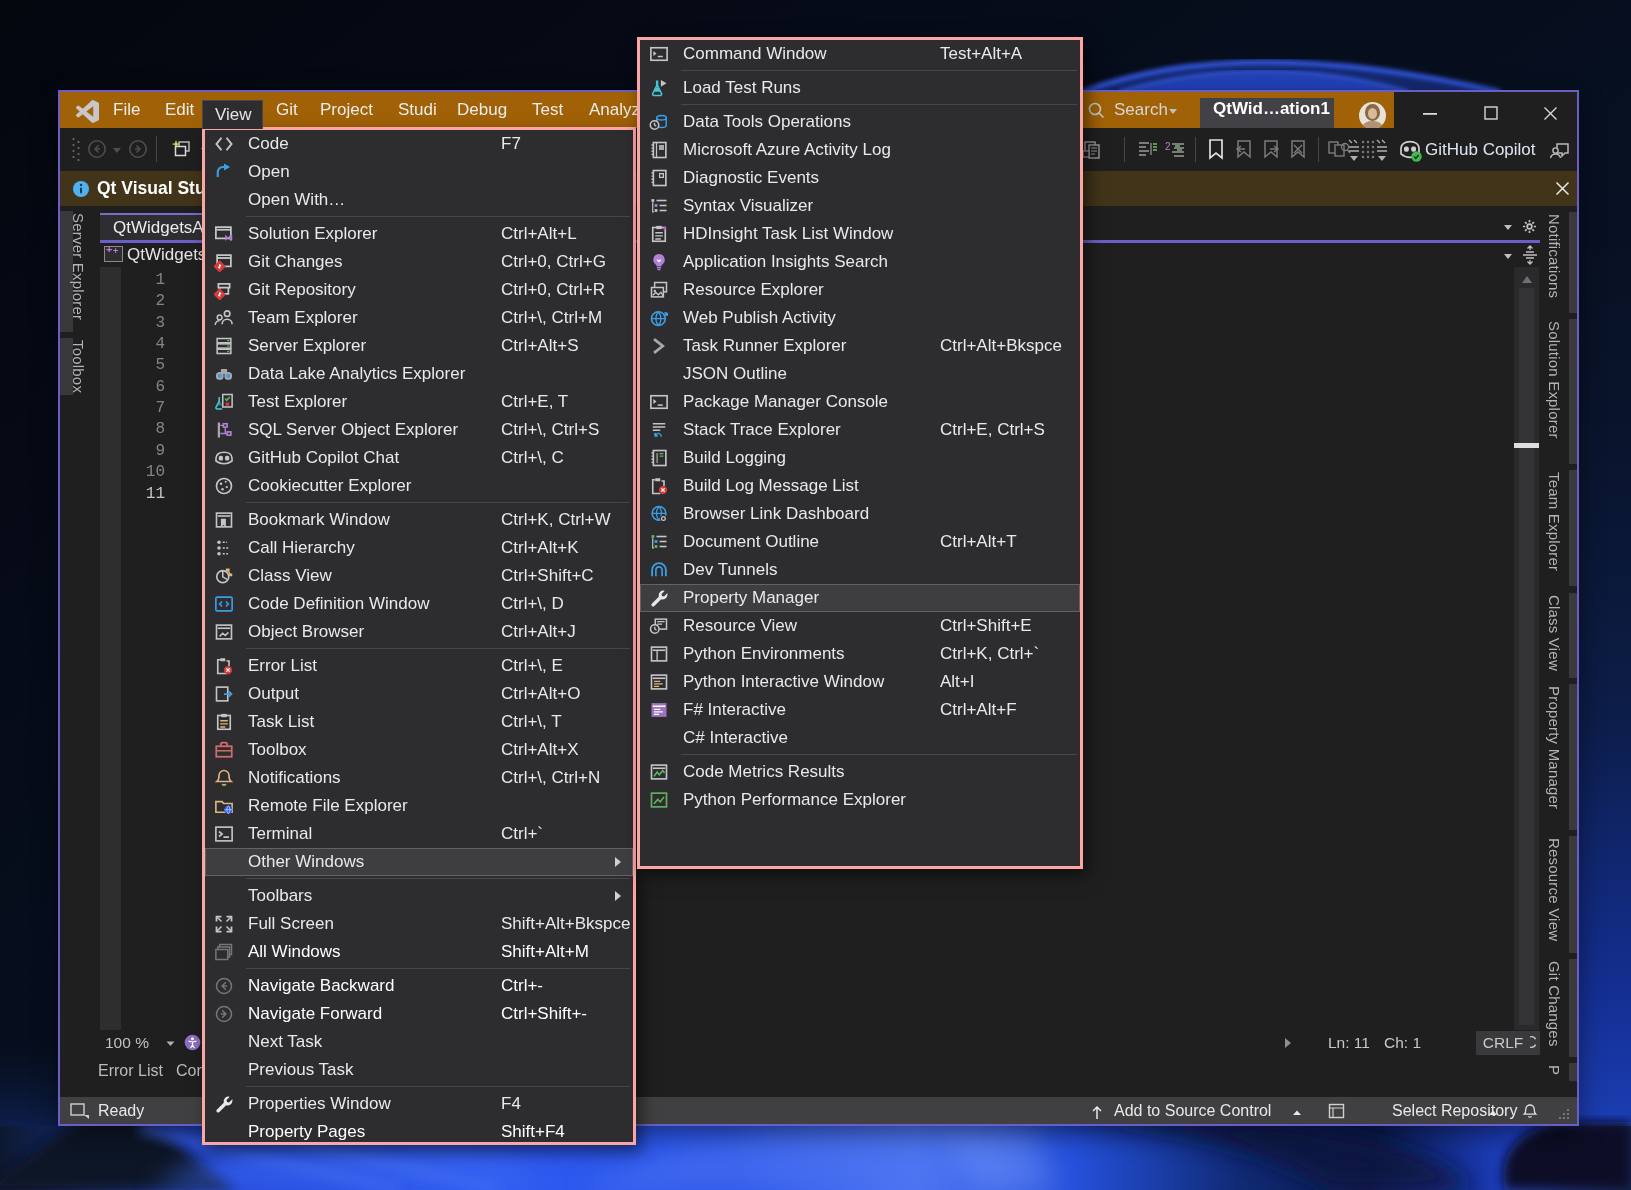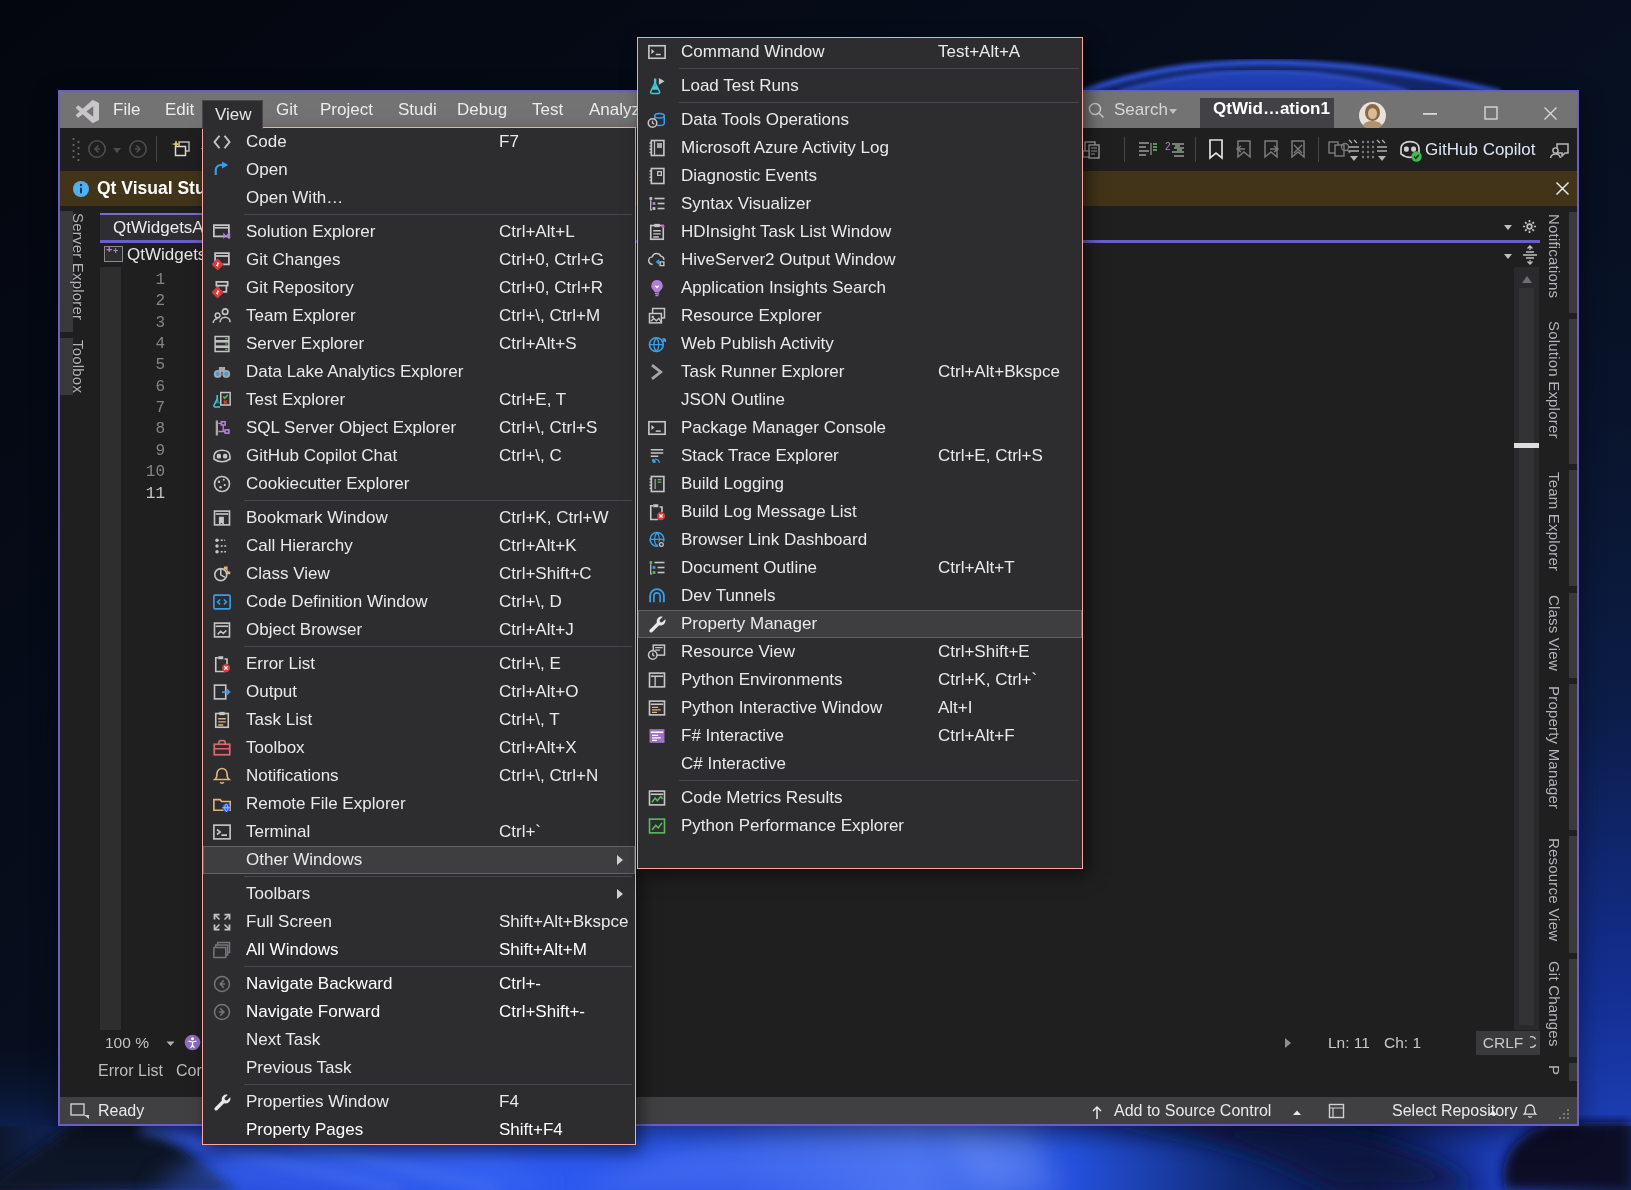--- a/index.html
+++ b/index.html
@@ -1,38 +1,38 @@
 <!DOCTYPE html>
 <html><head><meta charset="utf-8">
 <style>
 *{margin:0;padding:0;box-sizing:border-box}
 html,body{width:1631px;height:1190px;overflow:hidden;background:#081024;font-family:"Liberation Sans",sans-serif}
 .ab{position:absolute}
 #win{left:58px;top:90px;width:1521px;height:1036px;background:#1f1f20;border:2px solid #6a5ec6;box-shadow:0 8px 24px rgba(0,0,0,.45)}
-#mbar{left:0;top:0;width:1517px;height:36px;background:#737373;color:#ececec;font-size:17px}
+#mbar{left:0;top:0;width:1334px;height:36px;background:#a16207;color:#ececec;font-size:17px}
 .mitem{position:absolute;top:0;height:36px;line-height:36px}
 #tbar{left:0;top:36px;width:1517px;height:43px;background:#1f1f20}
 #gold{left:0;top:79px;width:1517px;height:35px;background:#413419;color:#fff}
 #lstrip{left:0;top:114px;width:40px;height:891px;background:#1f1f20}
 .vtab{position:absolute;writing-mode:vertical-rl;color:#b2b2b8;font-size:15px;letter-spacing:.2px;white-space:nowrap}
 #center{left:40px;top:114px;width:1440px;height:891px;background:#1f1f1f}
 #tabrow{left:0;top:0;width:1440px;height:37px;background:#1f1f20}
 #tab1{left:0;top:7px;width:172px;height:27px;background:#2e2e32;border-top:2px solid #7a6ccd;color:#ececec;font-size:17px;line-height:25px;padding-left:13px}
 #docline{left:0;top:34px;width:1440px;height:3px;background:#6a5fc8}
 #navrow{left:0;top:37px;width:1440px;height:24px;background:#1f1f20}
 #edbody{left:0;top:61px;width:1440px;height:763px;background:#1f1f1f}
 #glyphm{left:0;top:0;width:21px;height:763px;background:#2e2e2e}
 #lnums{left:21px;top:0;width:48px;height:763px;font-family:"Liberation Mono",monospace;font-size:16px}
 .ln{position:absolute;right:4px;width:44px;height:21px;line-height:21px;text-align:right}
 #vscroll{left:1414px;top:0;width:25px;height:763px;background:#2a2a2c}
 #zoomrow{left:0;top:824px;width:1440px;height:26px;background:#1f1f20}
 #panelrow{left:0;top:850px;width:1440px;height:41px;background:#1f1f20}
 #rstrip{left:1480px;top:114px;width:37px;height:891px;background:#1f1f20}
 #sbar{left:0;top:1005px;width:1517px;height:27px;background:#404042;color:#e8e8e8;font-size:16px}
-.menu{background:#2d2d30;border:1px solid #fca5a5;box-shadow:5px 7px 16px rgba(0,0,0,.5);color:#e9e9e9;font-size:17px}
+.menu{background:#2d2d30;border:3px solid #fca5a5;box-shadow:5px 7px 16px rgba(0,0,0,.5);color:#e9e9e9;font-size:17px}
 #mviewbox{left:202px;top:100px;width:61px;height:29px;background:#2d2d30;border:1px solid #46464b;border-bottom:none;z-index:5}
 #menu1{left:202px;top:127px;width:434px;height:1018px;z-index:4}
 #menu2{left:637px;top:37px;width:446px;height:832px;z-index:6}
 .mr{position:relative;height:28px}
 .mr .lb{position:absolute;left:43px;top:0;line-height:28px;white-space:nowrap}
 .mr .sc{position:absolute;top:0;line-height:28px;white-space:nowrap}
 #menu1 .sc{left:296px}
 #menu2 .sc{left:300px}
 .mr svg{position:absolute;left:9px;top:4px;width:20px;height:20px}
 .mr.dis{color:#ffffff}
@@ -759,28 +759,20 @@
       <svg viewBox="0 0 16 16">
         <rect x="3" y="2.8" width="10" height="11" fill="none" stroke="#c5c5c5" stroke-width="1.3"></rect>
         <rect x="5.8" y="1.5" width="4.4" height="2.6" fill="#c5c5c5"></rect>
         <path d="M5 7h6M5 9.5h6M5 12h4.5" stroke="#c5c5c5" stroke-width="1.1"></path>
         <circle cx="12.6" cy="3.4" r="1.3" fill="#d84fd8"></circle>
       </svg>
       <span class="lb">HDInsight Task List Window</span>
     </div>
 <div class="mr">
       <svg viewBox="0 0 16 16">
-        <path d="M4.5 11.5a3 3 0 0 1-.3-6A3.6 3.6 0 0 1 11 4.9a2.8 2.8 0 0 1 2.4 3" fill="none" stroke="#c5c5c5" stroke-width="1.2"></path>
-        <path d="M7 9.5 9.8 7v5Z" fill="#3b9ee5"></path>
-        <path d="M10.5 9.5h3v3h-3z" fill="none" stroke="#c5c5c5" stroke-width="1.1"></path>
-      </svg>
-      <span class="lb">HiveServer2 Output Window</span>
-    </div>
-<div class="mr">
-      <svg viewBox="0 0 16 16">
         <path d="M8 1.6a4.6 4.6 0 0 1 2.7 8.3c-.5.4-.8.9-.8 1.4H6.1c0-.5-.3-1-.8-1.4A4.6 4.6 0 0 1 8 1.6Z" fill="#b180d7"></path>
         <path d="M6.3 12.4h3.4M6.8 14h2.4" stroke="#b180d7" stroke-width="1.2"></path>
         <path d="M6.6 6.2 8 7.6l1.4-1.4" fill="none" stroke="#fff" stroke-width="1"></path>
       </svg>
       <span class="lb">Application Insights Search</span>
     </div>
 <div class="mr">
       <svg viewBox="0 0 16 16">
         <rect x="4.5" y="2" width="9.5" height="7.5" fill="none" stroke="#c5c5c5" stroke-width="1.2"></rect>
         <rect x="2" y="6" width="9.5" height="7.5" fill="#2d2d30" stroke="#c5c5c5" stroke-width="1.2"></rect>

